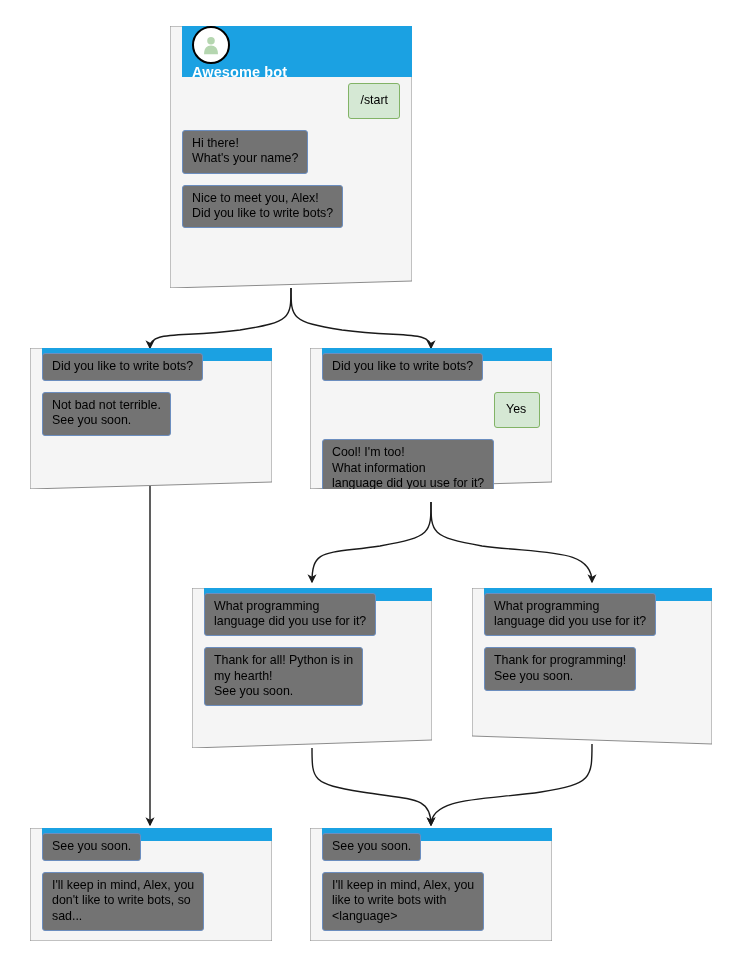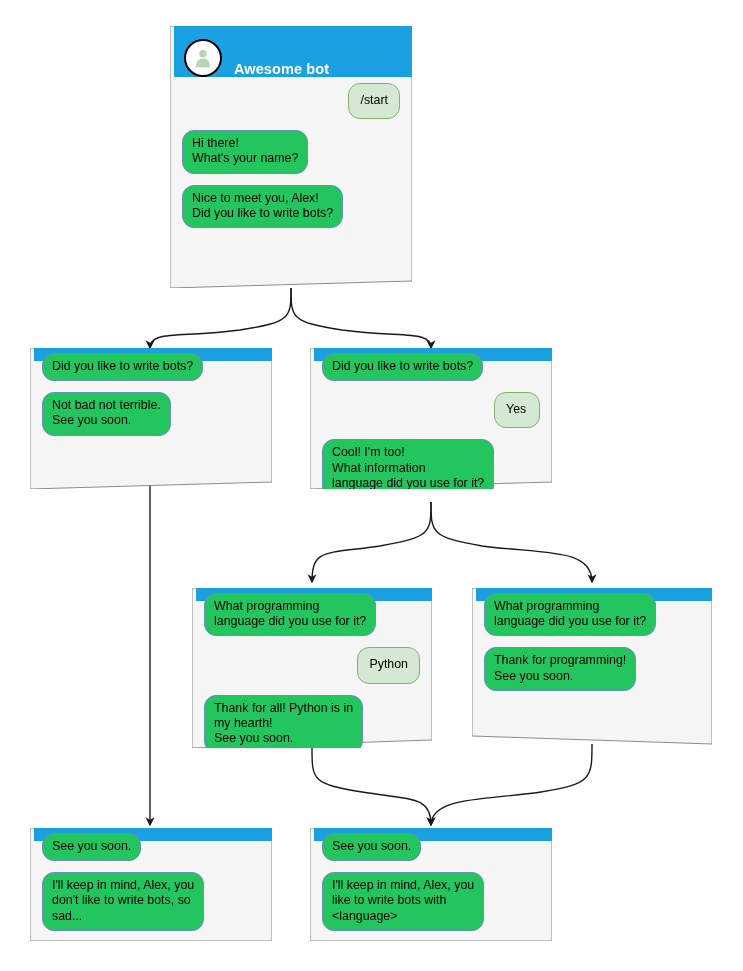--- a/index.html
+++ b/index.html
@@ -50,28 +50,29 @@
     position: absolute;
     left: 0; top: 0;
     width: 100%;
     height: 100%;
     box-sizing: border-box;
     overflow: hidden;
   }
 
   .card-header {
     position: absolute;
-    left: 4px;
+    left: 12px;
     top: 0;
     width: 100%;
     box-sizing: border-box;
     display: flex;
-    align-items: flex-end;
+    align-items: flex-start;
     color: #ffffff;
     font-weight: bold;
+    flex-direction: column;
   }
   .card-header.bar-only { height: 13px; }
   .card-header.with-title {
     height: 51px;
     padding-left: 10px;
     font-size: 14.5px;
   }
 
   .avatar {
     width: 38px;
@@ -99,30 +100,30 @@
 
   .msg-row {
     display: flex;
     margin-bottom: 11px;
   }
   .msg-row.bot  { justify-content: flex-start; }
   .msg-row.user { justify-content: flex-end; }
 
   .bubble {
     box-sizing: border-box;
-    border-radius: 12px;
+    border-radius: 3px;
     border: 1px solid;
     padding: 5px 9px 6px 9px;
     font-size: 12.4px;
     line-height: 15.2px;
     white-space: pre-line;
     max-width: 205px;
   }
   .bubble.bot {
-    background: #22c55e;
+    background: #737373;
     border-color: #6c8ebf;
   }
   .bubble.user {
     background: #d5e8d4;
     border-color: #82b366;
     padding: 9px 11px 10px 11px;
     min-width: 46px;
     text-align: left;
   }
 </style>
@@ -230,23 +231,20 @@
     <svg class="card-shape" viewBox="0 0 240 160" preserveAspectRatio="none">
       <path d="M 0 0 L 240 0 L 240 152 L 0 160 Z" fill="#f5f5f5" stroke="#8c8c8c" stroke-width="1"></path>
     </svg>
     <div class="card-inner">
       <div class="card-header bar-only" style="background:#1ba1e2;"></div>
       <div class="messages" style="top:13px;">
         <div class="msg-row bot">
           <div class="bubble bot" style="margin-top:-8px;">What programming
 language did you use for it?</div>
         </div>
-        <div class="msg-row user">
-          <div class="bubble user">Python</div>
-        </div>
         <div class="msg-row bot">
           <div class="bubble bot">Thank for all! Python is in
 my hearth!
 See you soon.</div>
         </div>
       </div>
     </div>
   </div>
 
   <div class="card" style="left:472px; top:588px; width:240px; height:160px;">

